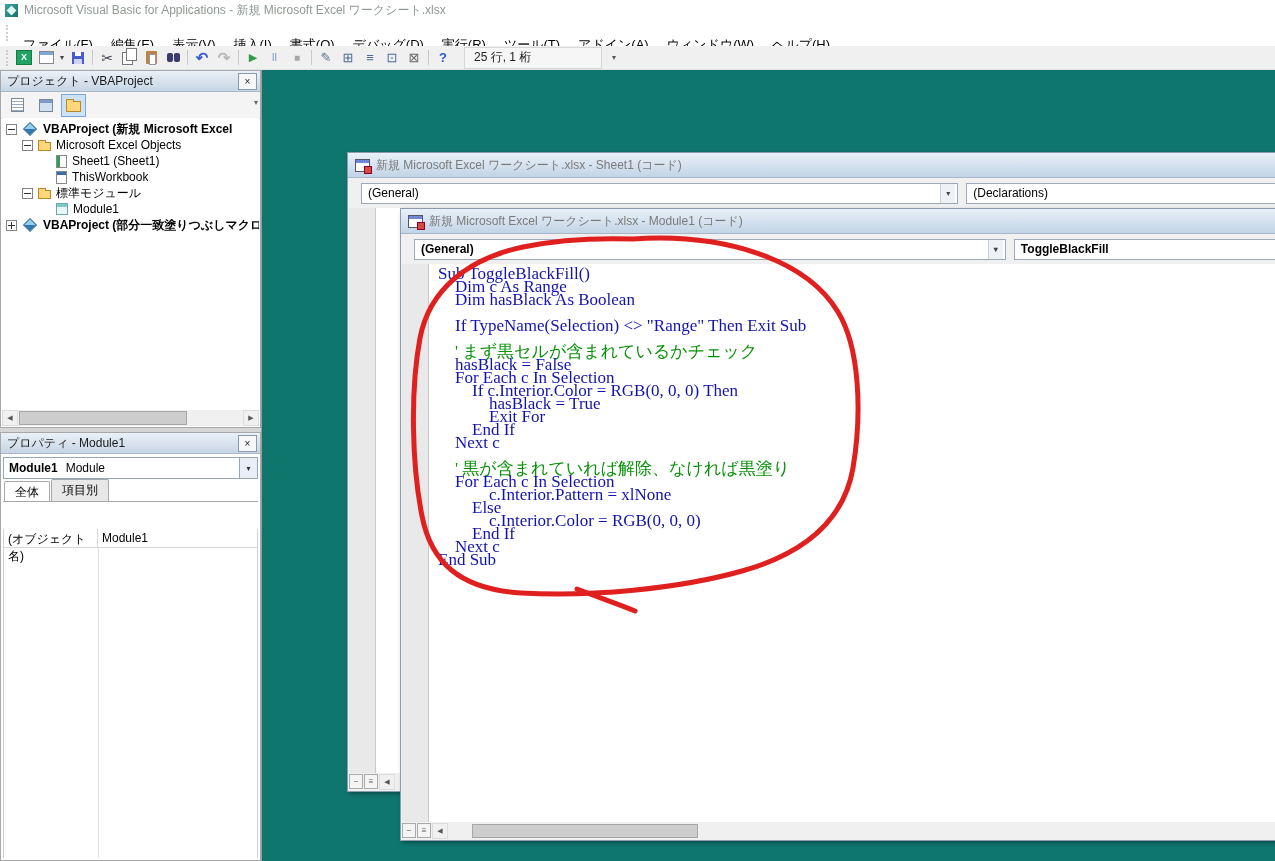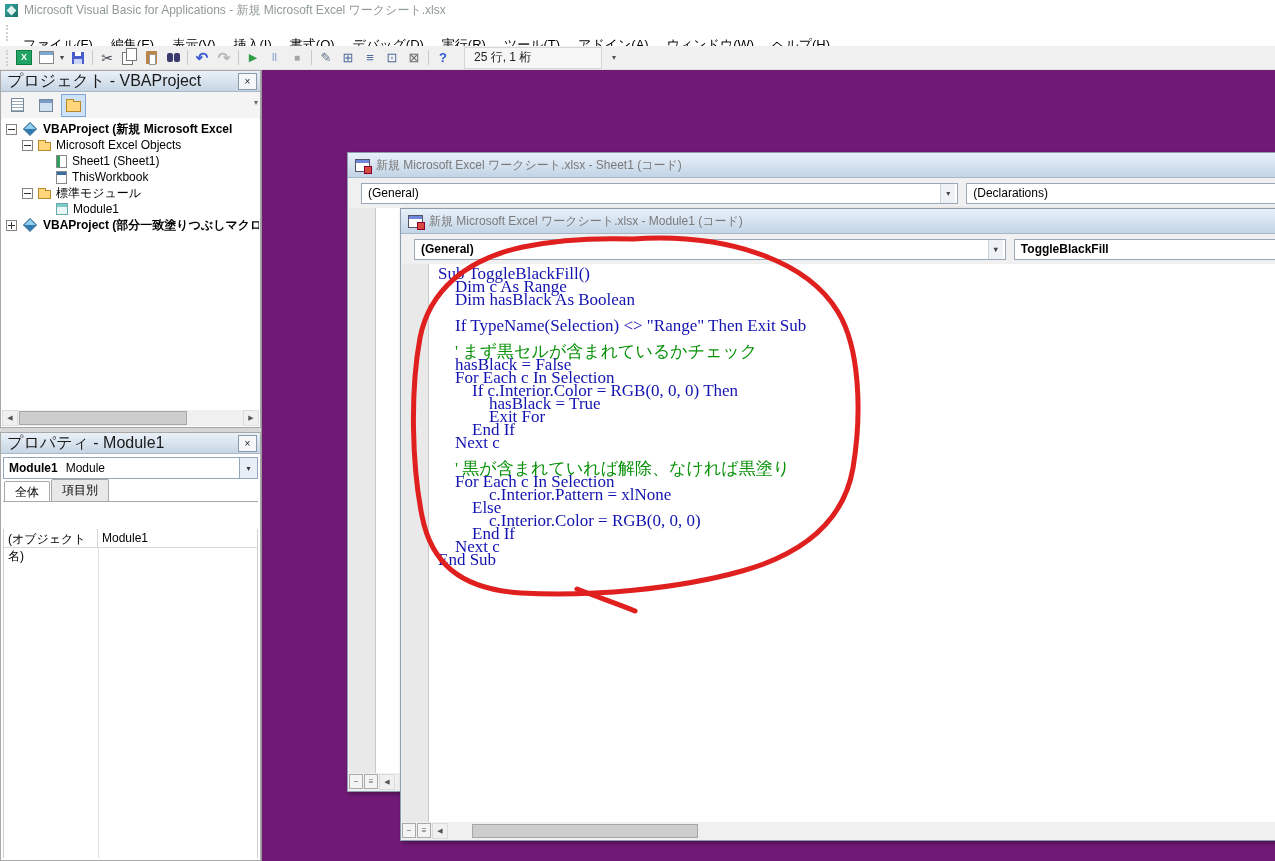--- a/index.html
+++ b/index.html
@@ -55,21 +55,21 @@
           display:flex;align-items:center;padding:0 9px;font-size:12px;color:#222;white-space:nowrap;}
   .tb-overflow{width:16px;height:20px;margin-left:4px;display:flex;align-items:center;justify-content:center;color:#555;font-size:8px;}
 
   
   .left-dock{position:absolute;left:0;top:70px;width:262px;bottom:0;background:#d6d6d6;border-right:1px solid #9a9a9a;box-sizing:border-box;}
   .panel{position:absolute;left:0;width:261px;background:#fff;border:1px solid #a8a8a8;box-sizing:border-box;}
   .project-panel{top:0;height:358px;}
   .properties-panel{top:362px;bottom:0;}
   .panel-titlebar{height:20px;background:linear-gradient(#eaf1f8,#c6d5e4);border-bottom:1px solid #a8b8c8;
                   display:flex;align-items:center;justify-content:space-between;padding:0 3px 0 6px;}
-  .panel-title{font-size:16px;color:#1a1a1a;white-space:nowrap;overflow:hidden;}
+  .panel-title{font-size:12px;color:#1a1a1a;white-space:nowrap;overflow:hidden;}
   .panel-close{width:17px;height:15px;background:#f5f7f9;border:1px solid #8a9aaa;display:flex;align-items:center;justify-content:center;
                font-size:10px;color:#222;flex:none;}
   .panel-close::after{content:"×";}
 
   .proj-toolbar{height:26px;background:#f4f4f4;border-bottom:1px solid #d2d2d2;display:flex;align-items:center;gap:3px;padding-left:4px;position:relative;}
   .pt-btn{width:23px;height:21px;border:1px solid transparent;display:flex;align-items:center;justify-content:center;}
   .pt-btn.active{background:#cfe2f5;border-color:#7da7d7;}
   .view-code-button .pt-ico{width:11px;height:12px;background:repeating-linear-gradient(#fff,#fff 2px,#9ab 2px,#9ab 3px);border:1px solid #789;}
   .view-object-button .pt-ico{width:12px;height:11px;background:#cfe0f0;border:1px solid #789;box-shadow:inset 0 3px 0 #7a9ac8;}
   .toggle-folders-button .pt-ico{width:13px;height:9px;background:#ffd67a;border:1px solid #b8882a;position:relative;margin-top:2px;}
@@ -367,21 +367,21 @@
       <div class="prop-grid">
 
           <div class="prop-row">
             <span class="prop-cell-name">(オブジェクト名)</span>
             <span class="prop-cell-value">Module1</span>
           </div>
         </div>
     </div>
   </div>
 
-  <div class="mdi" style="background: #701a75;">
+  <div class="mdi" style="background: #0f766e;">
 
     <div class="mdiwin win-back">
       <div class="win-titlebar">
         <span class="win-icon"></span>
         <span class="win-title">新規 Microsoft Excel ワークシート.xlsx - Sheet1 (コード)</span>
       </div>
       <div class="combo-row">
         <span class="code-combo combo-left-back">(General)</span>
         <span class="code-combo combo-right-back">(Declarations)</span>
       </div>

